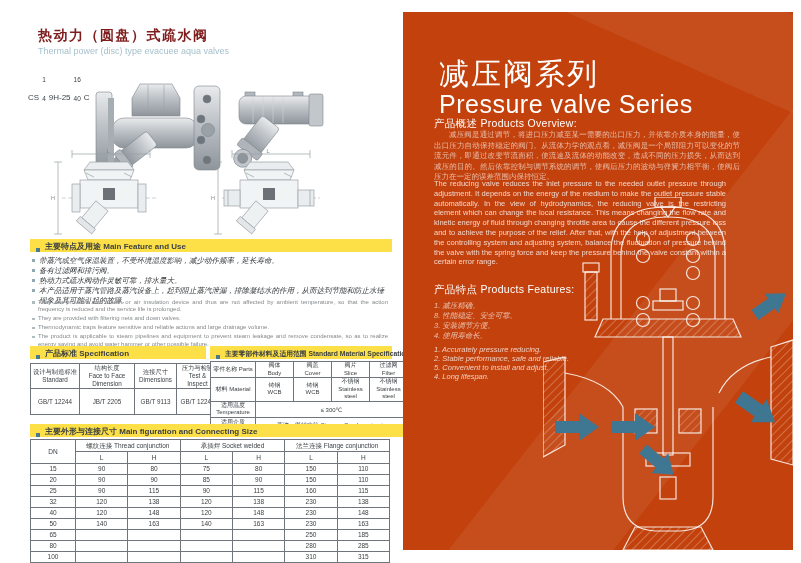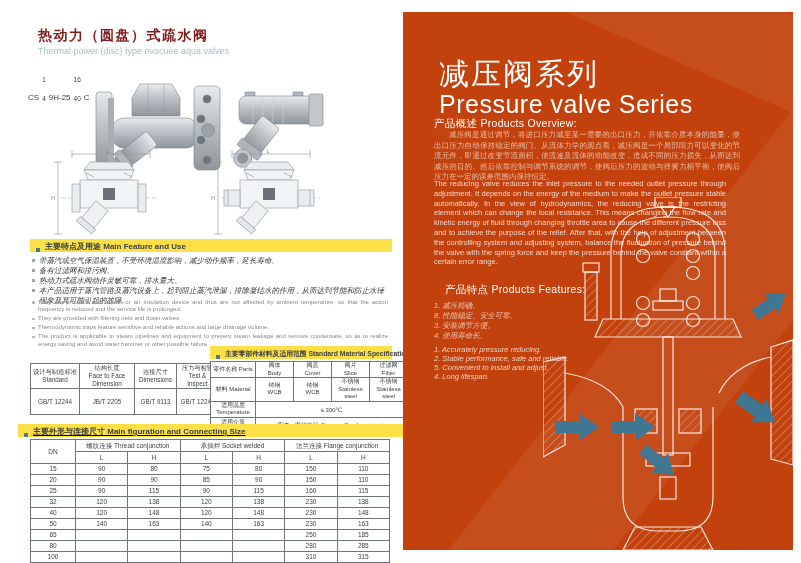--- a/index.html
+++ b/index.html
@@ -205,20 +205,24 @@
     <div class="bi">
         <span class="mk"></span>
         <span>Thermodynamic traps feature sensitive and reliable actions and large drainage volume.</span>
       </div>
     <div class="bi">
         <span class="mk"></span>
         <span>The product is applicable to steam pipelines and equipment to prevent steam leakage and remove condensate, so as to realize energy saving and avoid water hammer or other possible failure.</span>
       </div>
   </div>
 
+  <div class="sec-hdr" style="left:30px;top:346px;width:176px;">
+    <span class="sq"></span>
+    <span class="txt">产品标准 Specification</span>
+  </div>
   <table class="tbl spec-tbl" style="position:absolute;left:30px;top:363px;width:176px;">
     <tbody>
         <tr style="height:24px;">
       <th style="width:46px;" class="cell2">
             <div>设计与制造标准</div>
             <div>Standard</div>
           </th>
       <th style="width:52px;" class="cell2">
             <div>结构长度</div>
             <div>Face to Face Dimension</div>
@@ -292,21 +296,21 @@
           </th>
       <td colspan="4">≤ 300℃</td>
     </tr>
     <tr style="height:13px;">
       <th>适用介质 Medium</th>
       <td colspan="4">蒸汽、凝结水等 Steam、Condensate etc</td>
     </tr>
   </tbody>
     </table>
 
-  <div class="sec-hdr" style="left:18px;top:424px;width:392px;text-decoration:underline;">
+  <div class="sec-hdr" style="left:30px;top:424px;width:392px;">
     <span class="sq"></span>
     <span class="txt">主要外形与连接尺寸 Main figuration and Connecting Size</span>
   </div>
   <table class="tbl size-tbl" style="position:absolute;left:30px;top:439px;width:360px;">
     <thead>
       <tr>
         <th rowspan="2" style="width:42px;">DN</th>
         <th colspan="2">螺纹连接  Thread conjunction</th>
         <th colspan="2">承插焊  Socket welded</th>
         <th colspan="2">法兰连接  Flange conjunction</th>
@@ -409,21 +413,21 @@
     <div class="streak" style="left:-80px;top:-60px;width:640px;height:90px;transform:rotate(24deg);"></div>
     <div class="streak" style="left:-40px;top:240px;width:700px;height:130px;transform:rotate(-52deg);"></div>
 
     <div class="p-title-zh">减压阀系列</div>
     <div class="p-title-en">Pressure valve Series</div>
 
     <div class="p-sec" style="top:105px;">产品概述 Products Overview:</div>
     <div class="p-para-zh">减压阀是通过调节，将进口压力减至某一需要的出口压力，并依靠介质本身的能量，使出口压力自动保持稳定的阀门。从流体力学的观点看，减压阀是一个局部阻力可以变化的节流元件，即通过改变节流面积，使流速及流体的动能改变，造成不同的压力损失，从而达到减压的目的。然后依靠控制与调节系统的调节，使阀后压力的波动与弹簧力相平衡，使阀后压力在一定的误差范围内保持恒定。</div>
     <div class="p-para-en">The reducing valve reduces the inlet pressure to the needed outlet pressure through adjustment. It depends on the energy of the medium to make the outlet pressure stable automatically. In the view of hydrodynamics, the reducing valve is the restricting element which can change the local resistance. This means changing the flow rate and kinetic energy of fluid through changing throttle area to cause the different pressure loss and to achieve the purpose of the relief. After that, with the help of adjustment between the controlling system and adjusting system, balance the fluctuation of pressure behind the valve with the spring force and keep the pressure behind the valve constant within a certain error range.</div>
 
-    <div class="p-sec" style="top:271px;margin-left:11px;">产品特点 Products Features:</div>
+    <div class="p-sec" style="top:271px;">产品特点 Products Features:</div>
     <div class="p-feat" style="top:289px;">
       <div>1. 减压精确。</div>
       <div>8. 性能稳定、安全可靠。</div>
       <div>3. 安装调节方便。</div>
       <div>4. 使用寿命长。</div>
     </div>
     <div class="p-feat en" style="top:333px;">
       <div>1. Accurately pressure reducing.</div>
       <div>2. Stable performance, safe and reliable.</div>
       <div>5. Convenient to install and adjust.</div>

